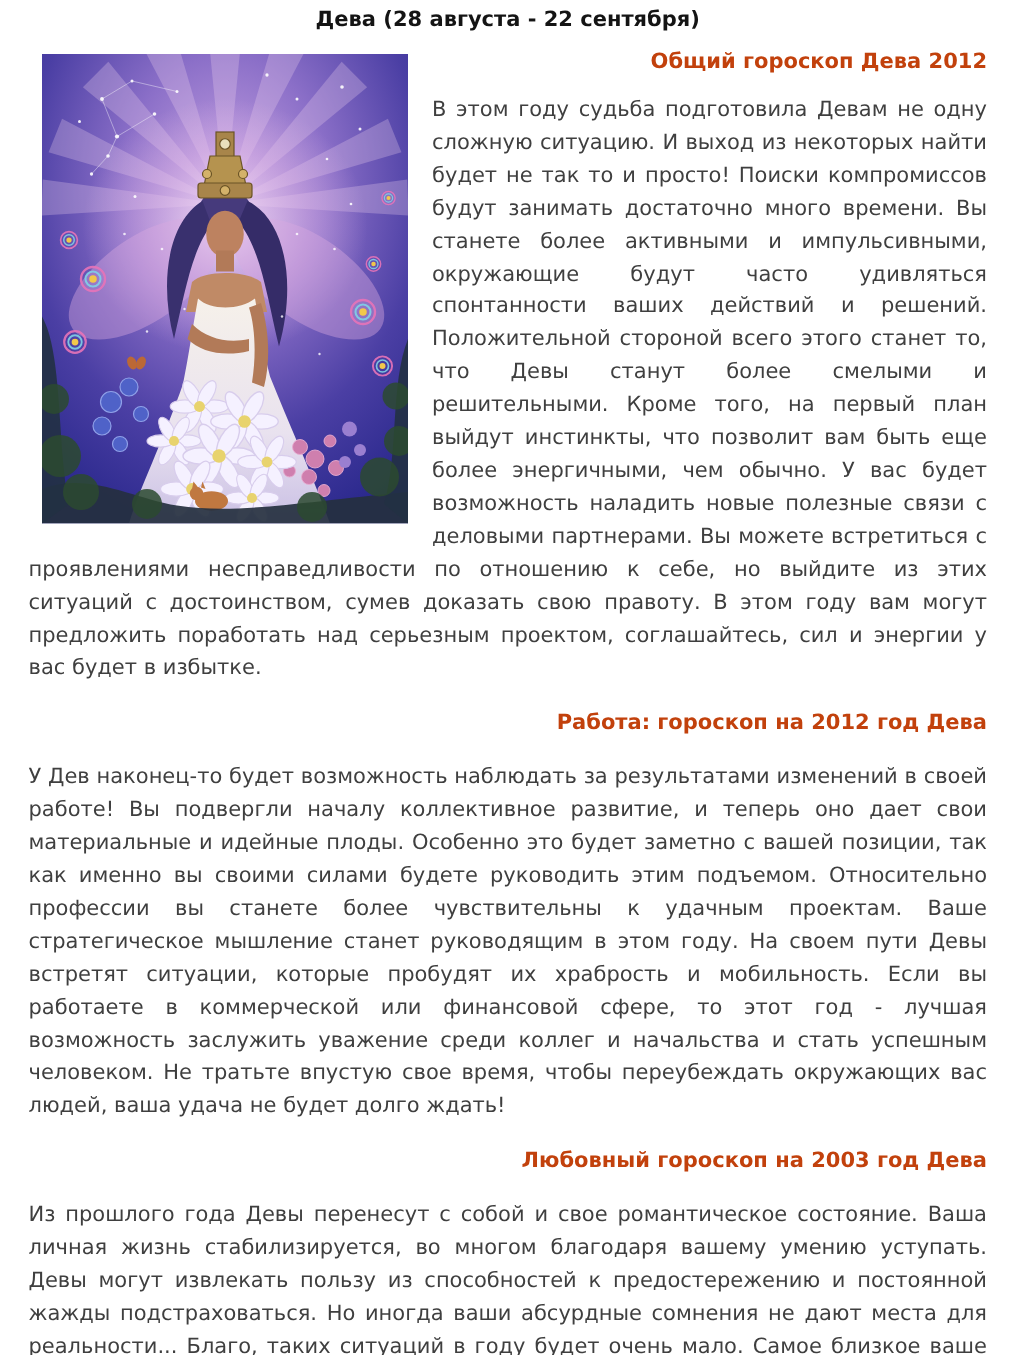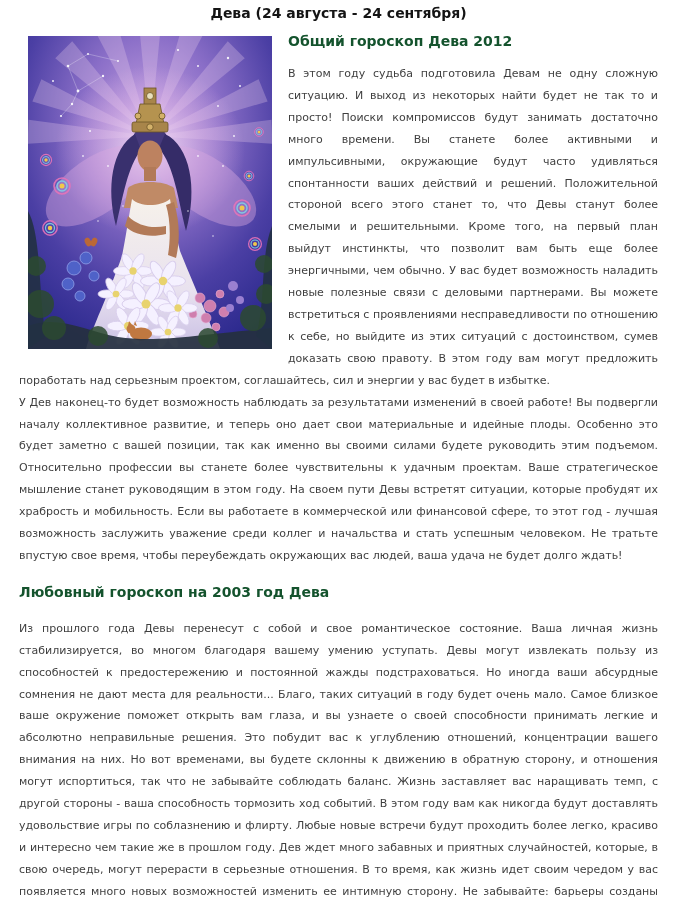--- a/index.html
+++ b/index.html
@@ -19,52 +19,52 @@
     font-size: 14px;
     font-weight: bold;
     color: #141414;
     text-align: center;
     margin: 0 0 11px 0;
     line-height: 17px;
   }
   .section-heading {
     font-size: 14px;
     font-weight: bold;
-    color: #14532d;
-    text-align: left;
+    color: #c2410c;
+    text-align: right;
     margin: 17px 0;
     line-height: 17px;
     clear: none;
   }
   .section-heading.first {
     margin: 2px 0 13px 0;
   }
   .section-heading.clear {
     clear: both;
   }
   .body-text {
-    font-size: 11px;
+    font-size: 14px;
     line-height: 21.9px;
     text-align: justify;
     margin: 0;
   }
   .artwork {
     float: left;
     width: 244px;
     height: 313px;
     margin: 3px 16px 6px 9px;
   }
   .artwork svg { display: block; }
 </style>
 </head>
 <body>
 
 <div class="page">
 
-  <h1 class="page-title">Дева (24 августа - 24 сентября)</h1>
+  <h1 class="page-title">Дева (28 августа - 22 сентября)</h1>
 
   <div>
 
     <div class="artwork">
       <svg width="244" height="313" viewBox="0 0 244 313" xmlns="http://www.w3.org/2000/svg">
         <defs>
           <radialGradient id="sky" cx="50%" cy="28%" r="80%">
             <stop offset="0%" stop-color="#c7a3e2"></stop>
             <stop offset="35%" stop-color="#8b6fc8"></stop>
             <stop offset="68%" stop-color="#4b3fa4"></stop>
@@ -235,18 +235,19 @@
           <circle cx="55" cy="120" r="0.9"></circle>
             <circle cx="195" cy="130" r="0.9"></circle>
         </g>
       </svg>
     </div>
 
     <h2 class="section-heading first">Общий гороскоп Дева 2012</h2>
     <p class="body-text">В этом году судьба подготовила Девам не одну сложную ситуацию. И выход из некоторых найти будет не так то и просто! Поиски компромиссов будут занимать достаточно много времени. Вы станете более активными и импульсивными, окружающие будут часто удивляться спонтанности ваших действий и решений. Положительной стороной всего этого станет то, что Девы станут более смелыми и решительными. Кроме того, на первый план выйдут инстинкты, что позволит вам быть еще более энергичными, чем обычно. У вас будет возможность наладить новые полезные связи с деловыми партнерами. Вы можете встретиться с проявлениями несправедливости по отношению к себе, но выйдите из этих ситуаций с достоинством, сумев доказать свою правоту. В этом году вам могут предложить поработать над серьезным проектом, соглашайтесь, сил и энергии у вас будет в избытке.</p>
   </div>
 
+  <h2 class="section-heading clear">Работа: гороскоп на 2012 год Дева</h2>
   <p class="body-text">У Дев наконец-то будет возможность наблюдать за результатами изменений в своей работе! Вы подвергли началу коллективное развитие, и теперь оно дает свои материальные и идейные плоды. Особенно это будет заметно с вашей позиции, так как именно вы своими силами будете руководить этим подъемом. Относительно профессии вы станете более чувствительны к удачным проектам. Ваше стратегическое мышление станет руководящим в этом году. На своем пути Девы встретят ситуации, которые пробудят их храбрость и мобильность. Если вы работаете в коммерческой или финансовой сфере, то этот год - лучшая возможность заслужить уважение среди коллег и начальства и стать успешным человеком. Не тратьте впустую свое время, чтобы переубеждать окружающих вас людей, ваша удача не будет долго ждать!</p>
 
   <h2 class="section-heading">Любовный гороскоп на 2003 год Дева</h2>
   <p class="body-text">Из прошлого года Девы перенесут с собой и свое романтическое состояние. Ваша личная жизнь стабилизируется, во многом благодаря вашему умению уступать. Девы могут извлекать пользу из способностей к предостережению и постоянной жажды подстраховаться. Но иногда ваши абсурдные сомнения не дают места для реальности... Благо, таких ситуаций в году будет очень мало. Самое близкое ваше окружение поможет открыть вам глаза, и вы узнаете о своей способности принимать легкие и абсолютно неправильные решения. Это побудит вас к углублению отношений, концентрации вашего внимания на них. Но вот временами, вы будете склонны к движению в обратную сторону, и отношения могут испортиться, так что не забывайте соблюдать баланс. Жизнь заставляет вас наращивать темп, с другой стороны - ваша способность тормозить ход событий. В этом году вам как никогда будут доставлять удовольствие игры по соблазнению и флирту. Любые новые встречи будут проходить более легко, красиво и интересно чем такие же в прошлом году. Дев ждет много забавных и приятных случайностей, которые, в свою очередь, могут перерасти в серьезные отношения. В то время, как жизнь идет своим чередом у вас появляется много новых возможностей изменить ее интимную сторону. Не забывайте: барьеры созданы для того, чтобы их преодолевать!</p>
 
 </div>
 
 </body></html>

